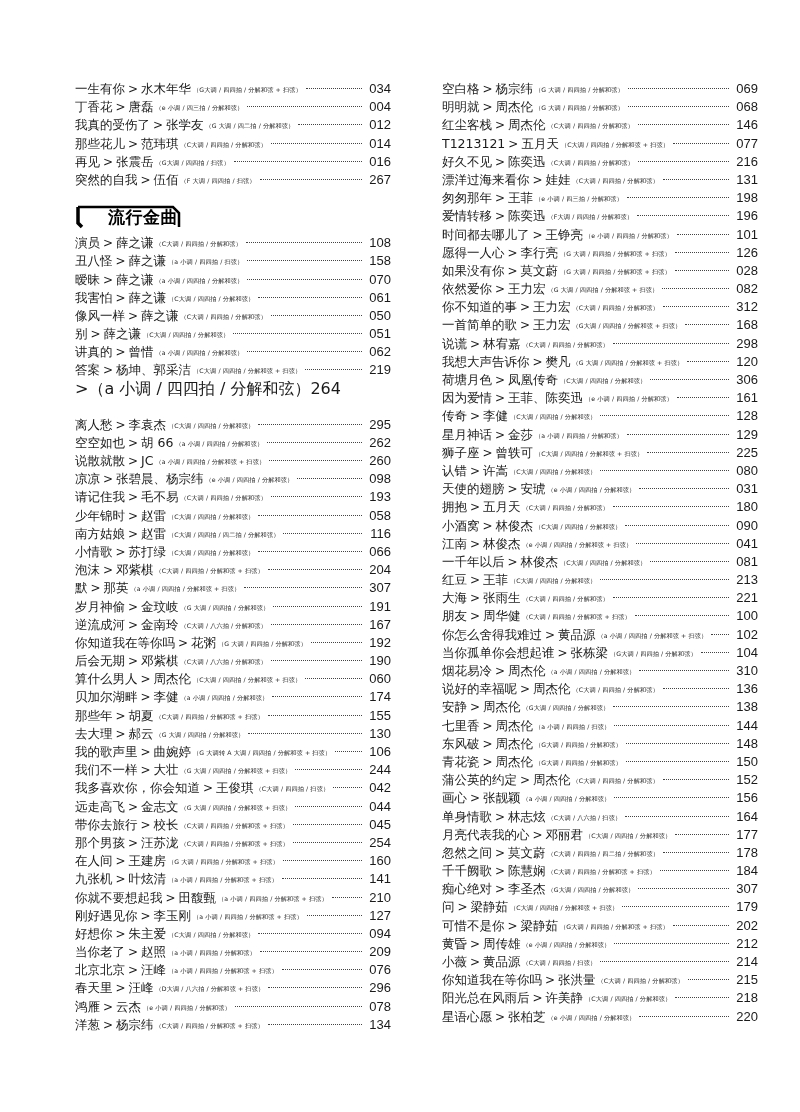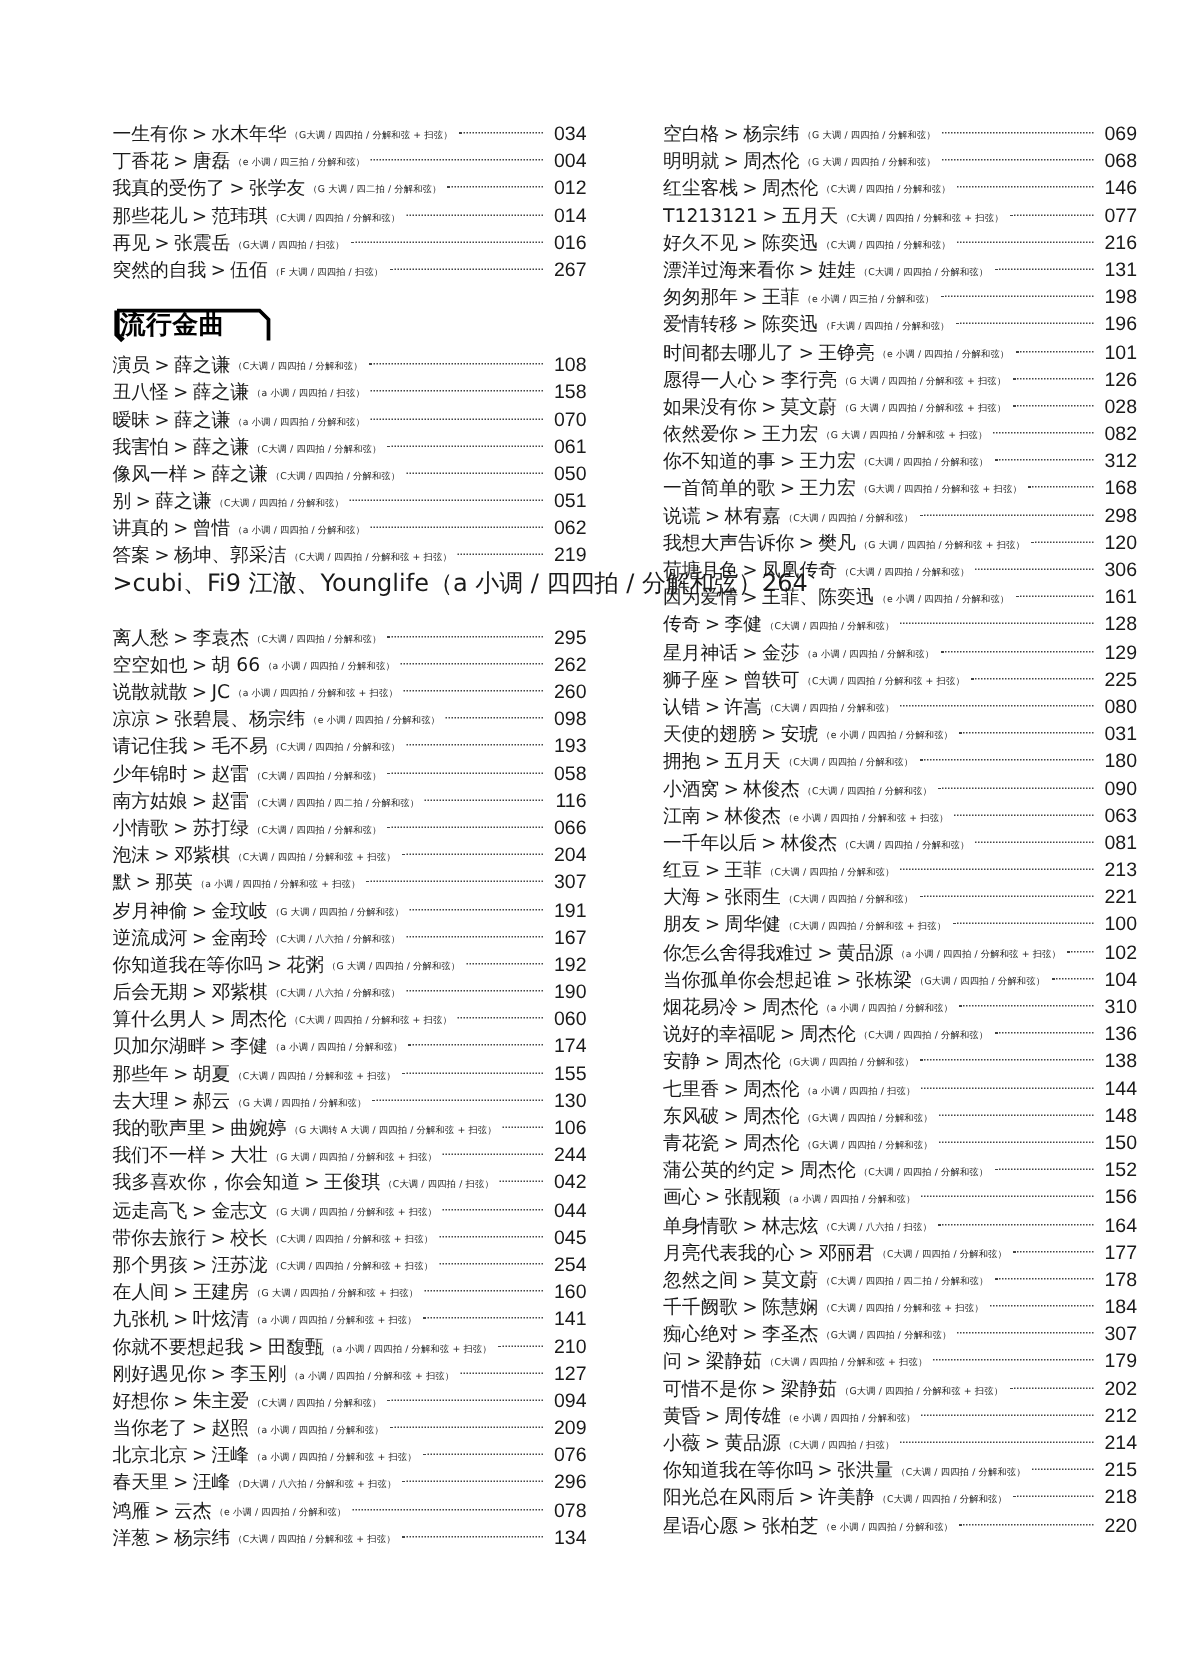--- a/index.html
+++ b/index.html
@@ -105,20 +105,21 @@
     }
     .section-header .title {
       position: absolute;
       left: 5px;
       top: 1px;
       font-size: 17px;
       font-weight: bold;
       letter-spacing: 0.5px;
       color: #000;
       line-height: 22px;
+      padding-left: 28px;
     }
   </style>
 </head>
 <body>
 
 <div class="page">
 
   <div class="column col-left">
     <div id="left-top">
         <div class="entry">
@@ -244,21 +245,20 @@
     <span class="artist">杨坤、郭采洁</span>
     <span class="info">（C大调 / 四四拍 / 分解和弦 + 扫弦）</span>
     <span class="dots"></span>
     <span class="page-num">219</span>
   </div>
       </div>
 
     <div class="entry-two-line">
       <div class="line2">
         <span class="sep" style="margin-left:0">&gt;</span>
-        <span class="artist">cubi、Fi9 江澈、Younglife</span>
         <span class="info">（a 小调 / 四四拍 / 分解和弦）</span>
         <span class="dots"></span>
         <span class="page-num">264</span>
       </div>
     </div>
 
     <div id="left-sec-b">
         <div class="entry">
     <span class="song">离人愁</span>
     <span class="sep">&gt;</span>
@@ -735,21 +735,21 @@
     <span class="info">（C大调 / 四四拍 / 分解和弦）</span>
     <span class="dots"></span>
     <span class="page-num">090</span>
   </div>
         <div class="entry">
     <span class="song">江南</span>
     <span class="sep">&gt;</span>
     <span class="artist">林俊杰</span>
     <span class="info">（e 小调 / 四四拍 / 分解和弦 + 扫弦）</span>
     <span class="dots"></span>
-    <span class="page-num">063</span>
+    <span class="page-num">041</span>
   </div>
         <div class="entry">
     <span class="song">一千年以后</span>
     <span class="sep">&gt;</span>
     <span class="artist">林俊杰</span>
     <span class="info">（C大调 / 四四拍 / 分解和弦）</span>
     <span class="dots"></span>
     <span class="page-num">081</span>
   </div>
         <div class="entry">

